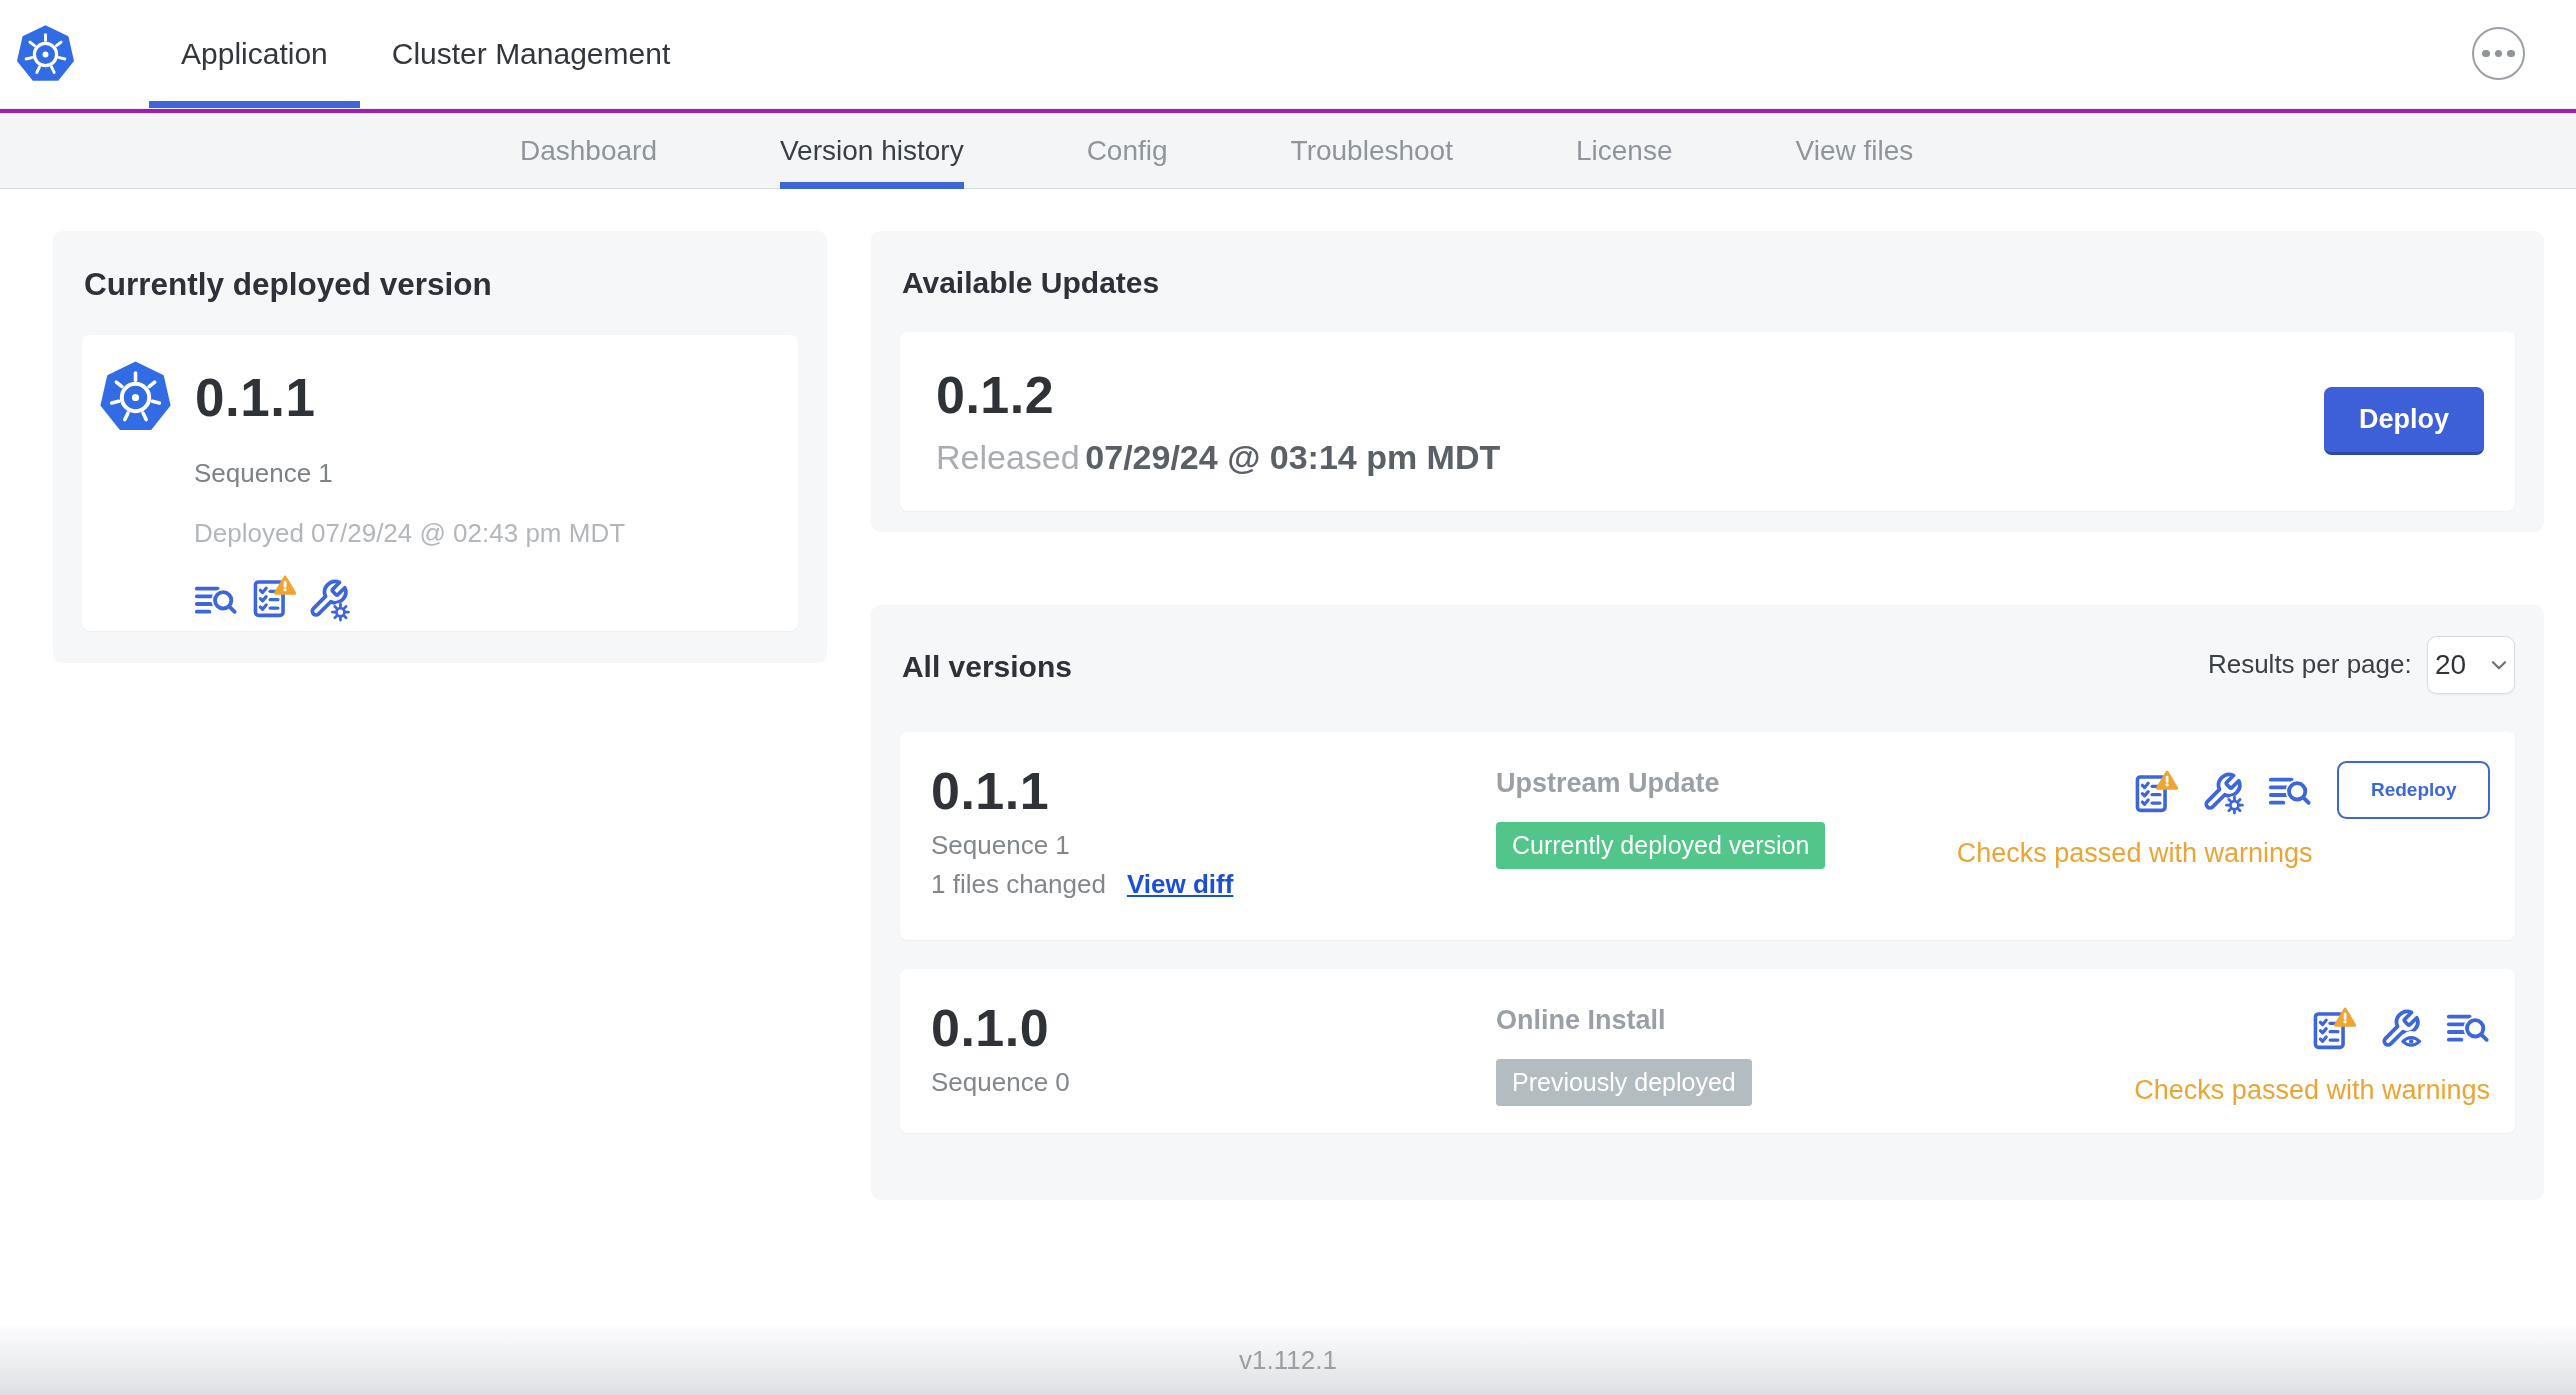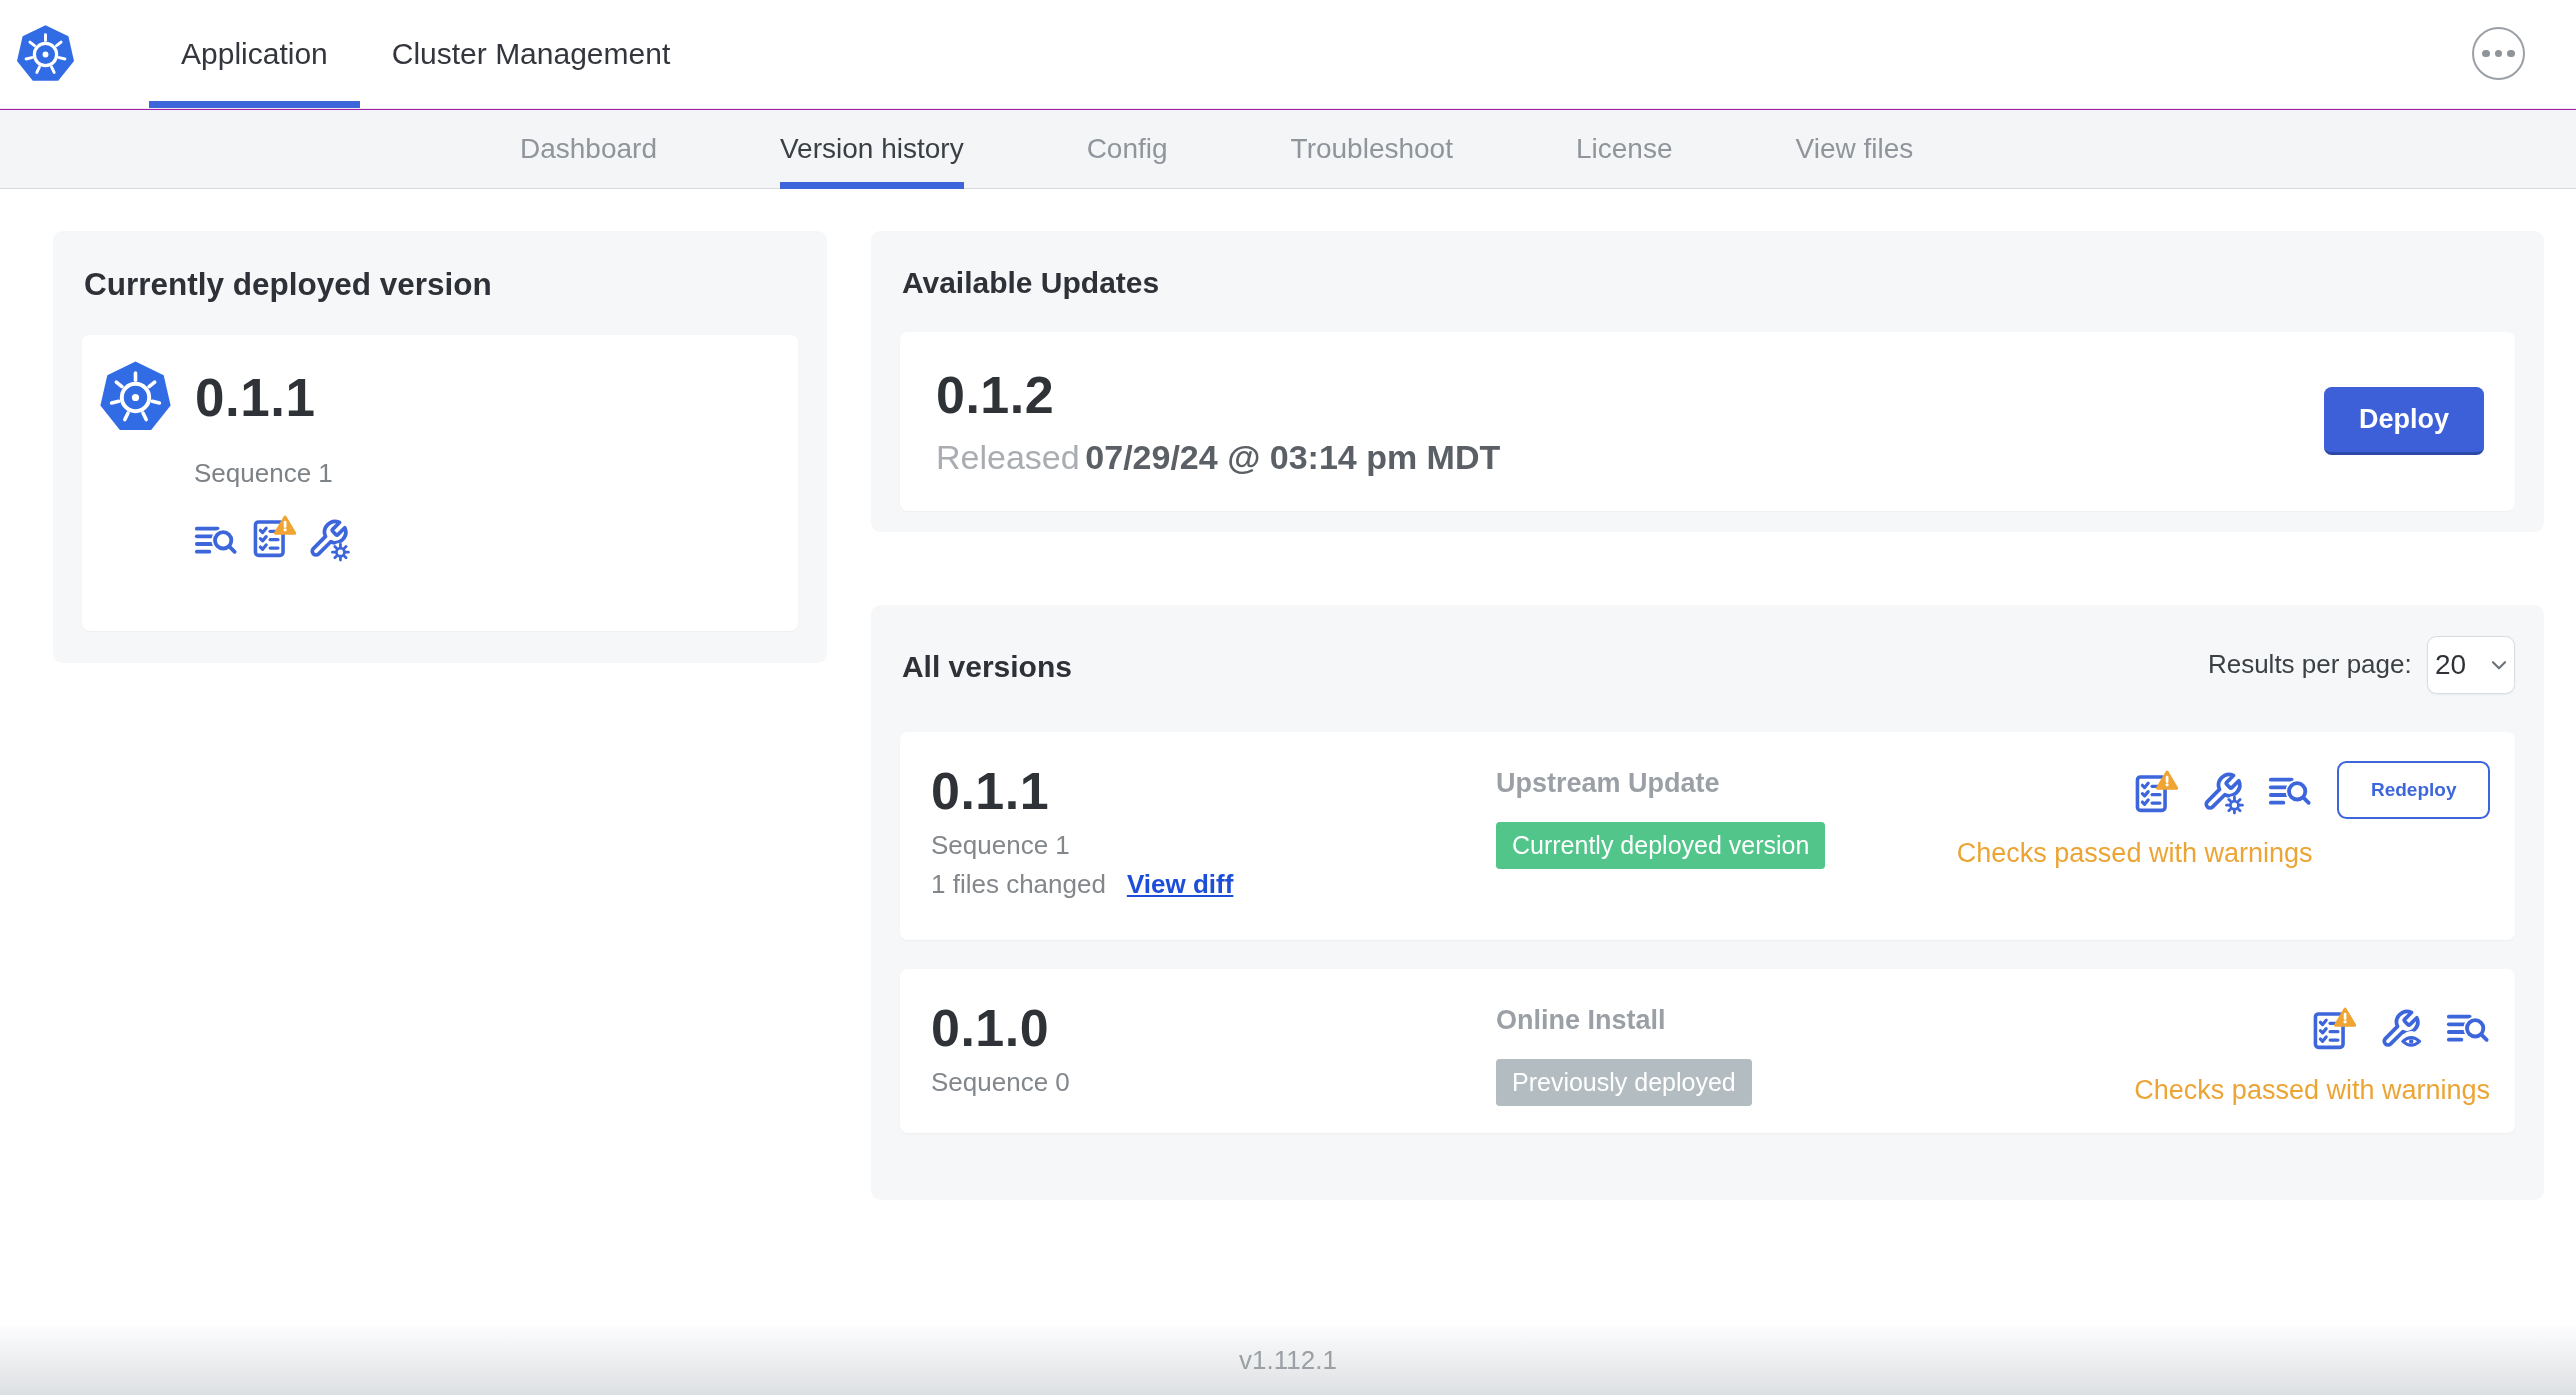--- a/index.html
+++ b/index.html
@@ -28,21 +28,21 @@
   }
   .menu-btn {
     position:absolute; right:51px; top:27px; width:53px; height:53px;
     border-radius:50%; border:2.4px solid #9aa0a6; background:#fff;
     display:flex; align-items:center; justify-content:center; gap:4.8px; cursor:pointer;
   }
   .menu-btn .dot { width:7.6px; height:7.6px; border-radius:50%; background:#8f9499; }
 
   
   .subnav {
-    height:80px; background:#f4f5f7; border-top:1px solid #a21caf;
+    height:80px; background:#f4f5f7; border-top:4px solid #a21caf;
     border-bottom:1px solid #d9dcdf; display:flex; align-items:stretch;
     padding-left:520px; flex:none;
   }
   .subtab {
     display:flex; align-items:center; margin-right:123px; font-size:28px;
     color:#8f959b; cursor:pointer; position:relative; white-space:nowrap;
   }
   .subtab.active { color:#3a3f45; font-weight:400; }
   .subtab.active::after {
     content:""; position:absolute; left:0; right:0; bottom:-1px; height:6.7px;
@@ -249,20 +249,21 @@
       <div class="deployed-head">
         <span class="k8s-big">
           <svg class="icon" width="73" height="75" viewBox="0 0 76 79">
               <use href="#sym-k8s"></use>
             </svg>
         </span>
         <span class="big-version">0.1.1</span>
       </div>
       <div class="deployed-body">
         <div class="seq-line">Sequence 1</div>
+        <div class="date-line">Deployed 07/29/24 @ 02:43 pm MDT</div>
         <div class="icon-row">
           <button class="icon-btn">
             <svg class="icon" width="44" height="40" viewBox="0 0 46 42">
                 <use href="#sym-notes"></use>
               </svg>
           </button>
           <button class="icon-btn">
             <svg class="icon" width="46" height="48" viewBox="0 0 48 50">
                 <use href="#sym-checklist"></use>
               </svg>

